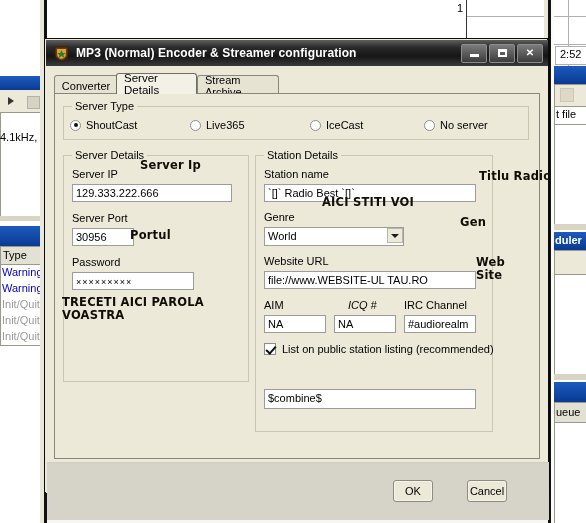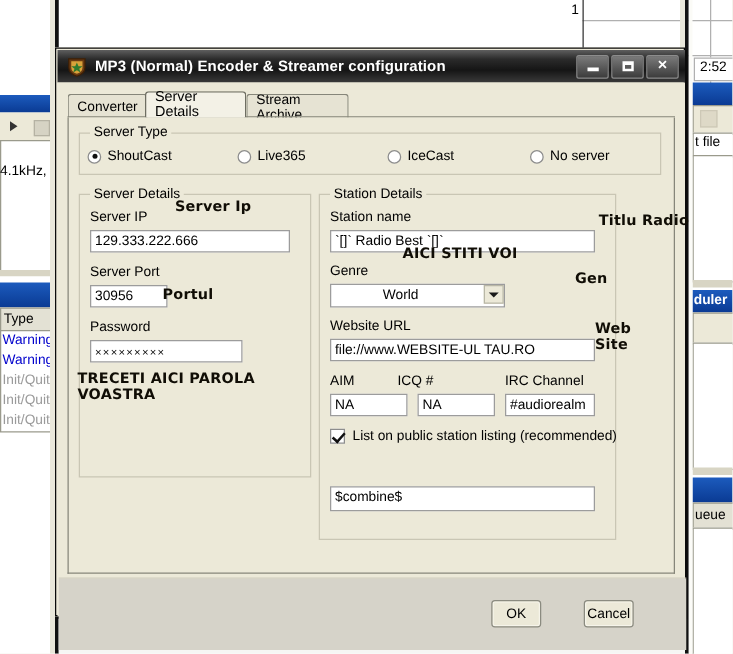--- a/index.html
+++ b/index.html
@@ -73,21 +73,21 @@
   .group{position:absolute;border:1px solid #c9c6b4;box-sizing:border-box;}
   .group>.gtitle{position:absolute;top:-7px;left:8px;background:#ece9d8;padding:0 3px;font-size:11px;color:#000;}
 
   .lbl{position:absolute;font-size:11px;color:#000;white-space:nowrap;}
   .fld{
     position:absolute;background:#fff;border:1px solid #9c9c9c;
     box-sizing:border-box;font-size:11px;color:#000;
     padding:1px 3px;line-height:15px;white-space:nowrap;overflow:hidden;
     font-family:"Liberation Sans", sans-serif;
   }
-  .fld.combo{padding-right:30px;text-align:center;}
+  .fld.combo{padding-right:30px;}
   .combo-arrow{
     position:absolute;top:1px;right:1px;width:16px;height:15px;
     background:#ece9d8;border:1px solid #b9b7a6;
     display:flex;align-items:center;justify-content:center;box-sizing:border-box;
   }
   .combo-arrow i{width:0;height:0;border-left:4px solid transparent;border-right:4px solid transparent;border-top:4px solid #1a1a1a;display:block;}
 
   .radio{position:absolute;display:flex;align-items:center;gap:5px;font-size:11px;white-space:nowrap;}
   .radio .dot{width:11px;height:11px;border-radius:50%;background:#fff;border:1px solid #8d8d8d;position:relative;box-sizing:border-box;flex:0 0 auto;}
   .radio.on .dot:after{content:"";position:absolute;left:2.5px;top:2.5px;width:4px;height:4px;border-radius:50%;background:#101010;}
@@ -253,21 +253,21 @@
         <span class="lbl" style="left:8px;top:55px;">Genre</span>
         <div class="fld combo" style="left:8px;top:71px;width:140px;height:19px;">World</div>
         <span class="combo-arrow" style="left:131px;top:72px;">
             <i></i>
           </span>
 
         <span class="lbl" style="left:8px;top:99px;">Website URL</span>
         <div class="fld" style="left:8px;top:115px;width:212px;height:18px;">file://www.WEBSITE-UL TAU.RO</div>
 
         <span class="lbl" style="left:8px;top:143px;">AIM</span>
-        <span class="lbl" style="left:62px;top:143px;">ICQ #</span>
+        <span class="lbl" style="left:92px;top:143px;font-style:italic;">ICQ #</span>
         <span class="lbl" style="left:148px;top:143px;">IRC Channel</span>
         <div class="fld" style="left:8px;top:159px;width:62px;height:18px;">NA</div>
         <div class="fld" style="left:78px;top:159px;width:62px;height:18px;">NA</div>
         <div class="fld" style="left:148px;top:159px;width:72px;height:18px;">#audiorealm</div>
 
         <div class="check on" style="left:8px;top:187px;">
           <span class="box"></span>
           <span>List on public station listing (recommended)</span>
         </div>
 

